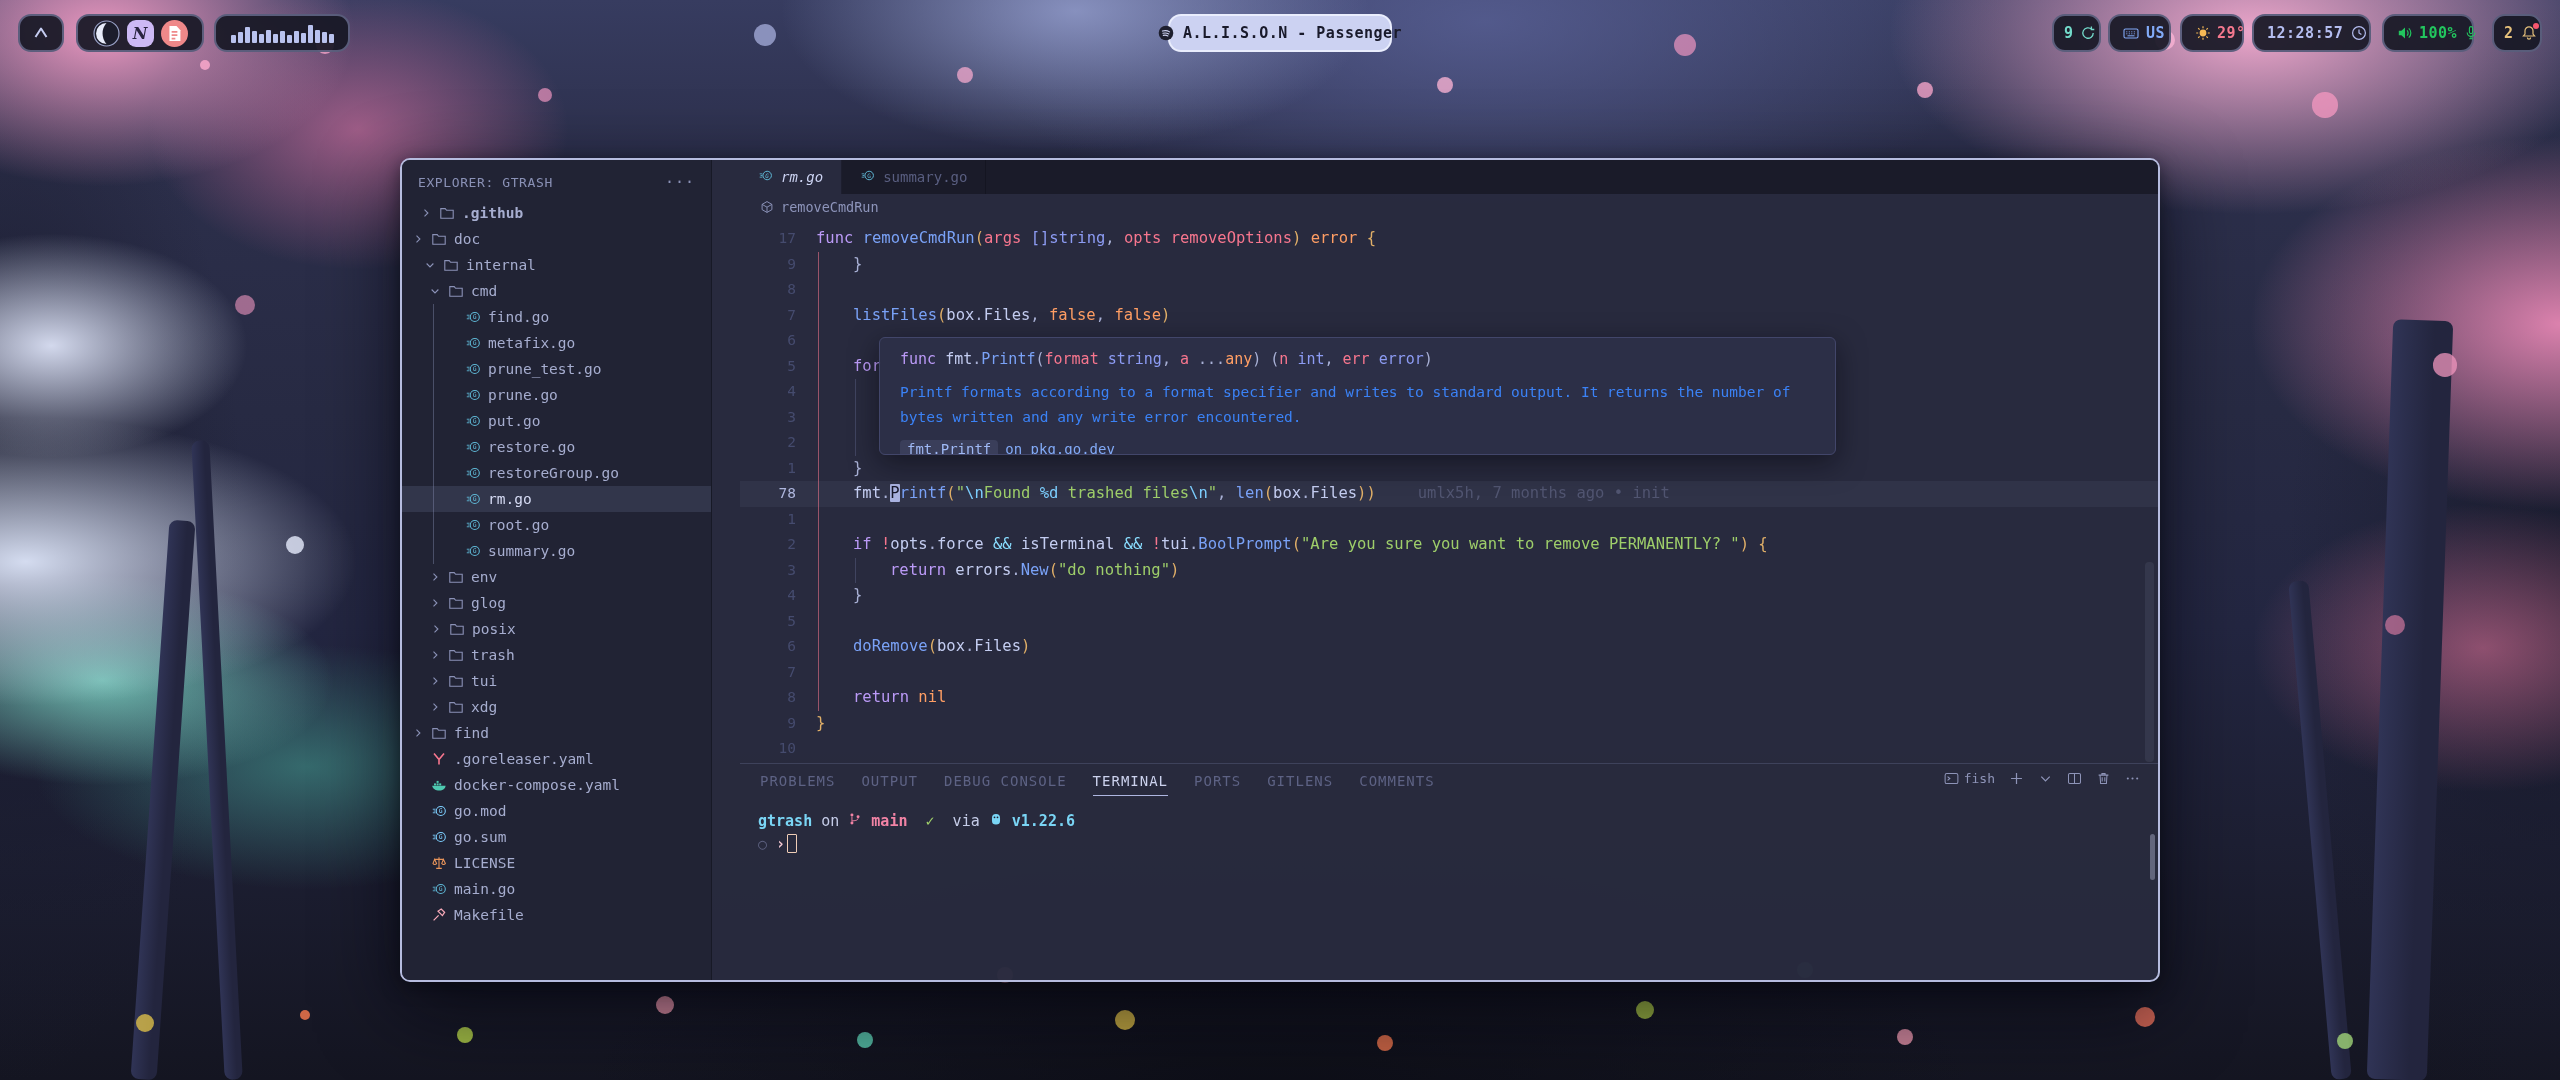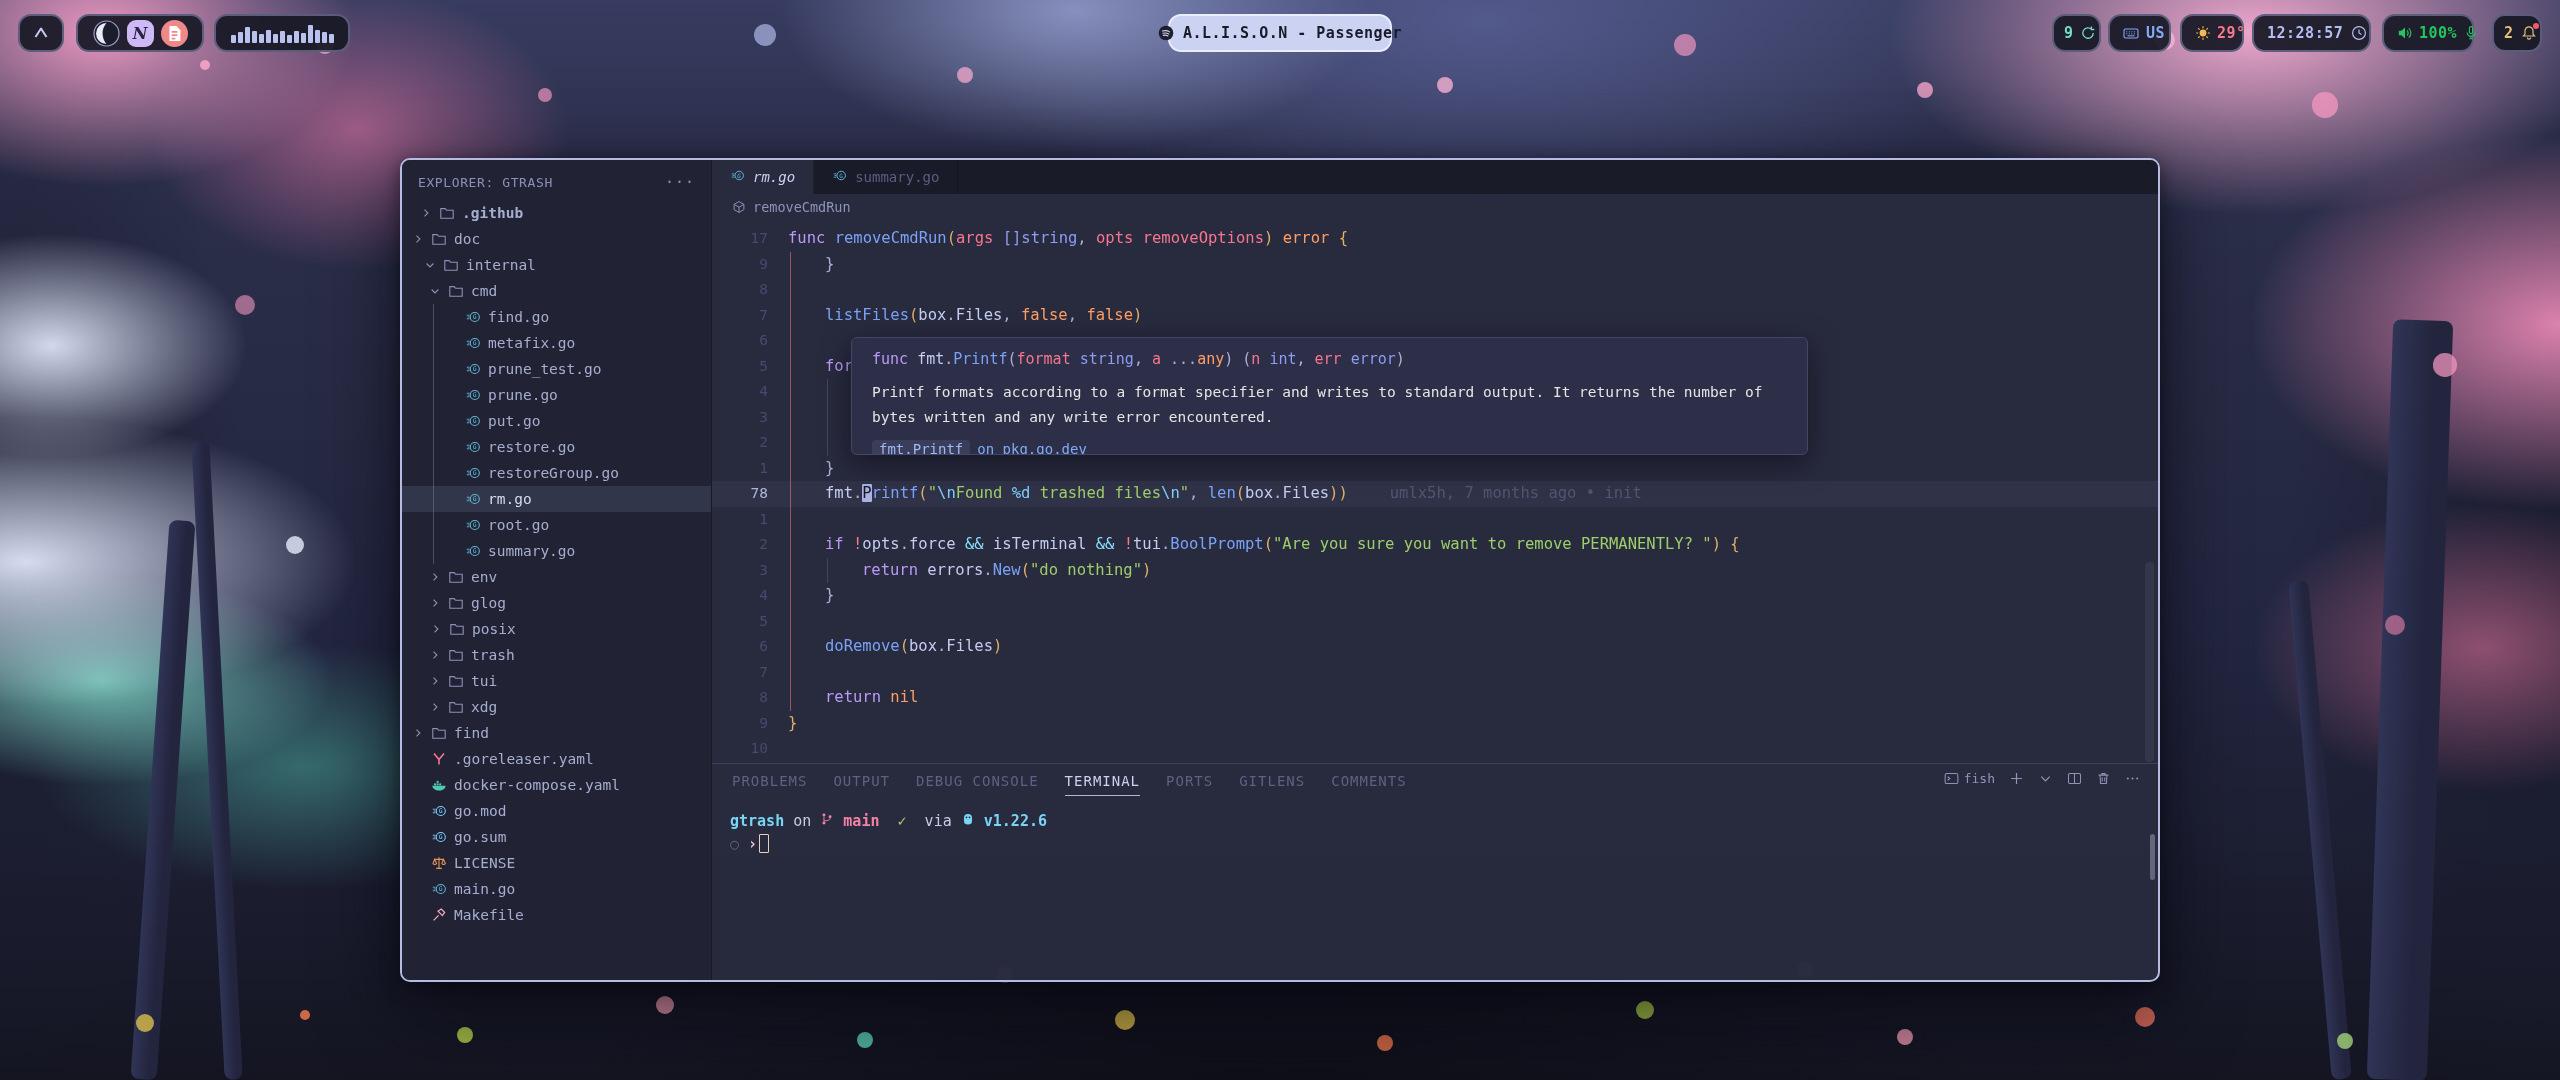--- a/index.html
+++ b/index.html
@@ -73,21 +73,21 @@
   .mod-clock { left:2252px; width:119px; color:#b4bdf0; gap:8px;}
   .mod-vol { left:2382px; width:92px; color:#22c55e; gap:6px;}
   .mod-notif { left:2492px; width:50px; color:#e5c07b; gap:7px; padding:0 10px;}
   .bell-wrap { position:relative; display:inline-flex; }
   .bell-dot { position:absolute; right:-2px; top:-2px; width:6px; height:6px; border-radius:50%; background:#f7566e; }
 
   
   .window { position:absolute; left:400px; top:158px; width:1760px; height:824px;
     background:rgba(40,42,62,.97); border:2px solid #b6bcdf; border-radius:10px;
     box-shadow:0 26px 80px rgba(4,5,12,.65), 0 4px 18px rgba(4,5,12,.5);
-    display:flex; overflow:hidden; }
+    display:flex; overflow:hidden;gap:28px; }
 
   
   .sidebar { width:310px; background:rgba(33,35,51,.92); border-right:1px solid rgba(12,13,22,.45);
     flex:none; display:flex; flex-direction:column; overflow:hidden; }
   .sb-head { display:flex; justify-content:space-between; align-items:center; padding:13px 16px 9px 16px;
     font-size:13px; letter-spacing:.6px; color:#8a91b6; }
   .sb-more { color:#8a91b6; font-size:15px; letter-spacing:1px; cursor:pointer; }
   .tree { position:relative; flex:1; }
   .tree-row { position:relative; height:26px; display:flex; align-items:center; gap:6px;
     font-size:14.5px; color:#a6adcf; cursor:pointer; }
@@ -128,21 +128,21 @@
   .tk-type{color:#8d9cf4} .tk-orange{color:#ff9e64} .tk-str{color:#9ece6a}
   .tk-esc{color:#7dcfff} .tk-pu{color:#a9b1d6} .tk-br{color:#e0af68}
   .tk-v{color:#c4cdf1} .tk-op{color:#89ddff} .tk-neg{color:#f7768e}
   .tk-cursor{background:#a9b2e0;color:#16172a;border-radius:1px}
 
   
   .tooltip { position:absolute; left:139px; top:117px; width:957px; height:118px; z-index:5;
     background:rgba(45,48,71,.98); border:1px solid #42466a; border-radius:6px;
     box-shadow:0 8px 28px rgba(5,6,12,.5); padding:12px 20px; overflow:hidden; }
   .tt-sig { font-size:15px; white-space:pre; margin-bottom:12px; }
-  .tt-body { font-size:14.5px; color:#e5e5e5; line-height:1.72; font-family:"DejaVu Sans Mono",monospace; }
+  .tt-body { font-size:14.5px; color:#3b82f6; line-height:1.72; font-family:"DejaVu Sans Mono",monospace; }
   .tt-link { margin-top:10px; font-size:14px; color:#82aaf7; display:flex; align-items:center; gap:7px; }
   .tt-chip { background:#3a3e5a; color:#9fb9f5; padding:1px 7px; border-radius:4px; }
 
   
   .ed-scroll { position:absolute; right:4px; top:342px; width:9px; height:200px;
     background:rgba(210,216,245,.08); border-radius:4px; }
   .term-scroll { position:absolute; right:3px; top:70px; width:5px; height:46px;
     background:rgba(210,216,245,.35); border-radius:3px; }
 
   

